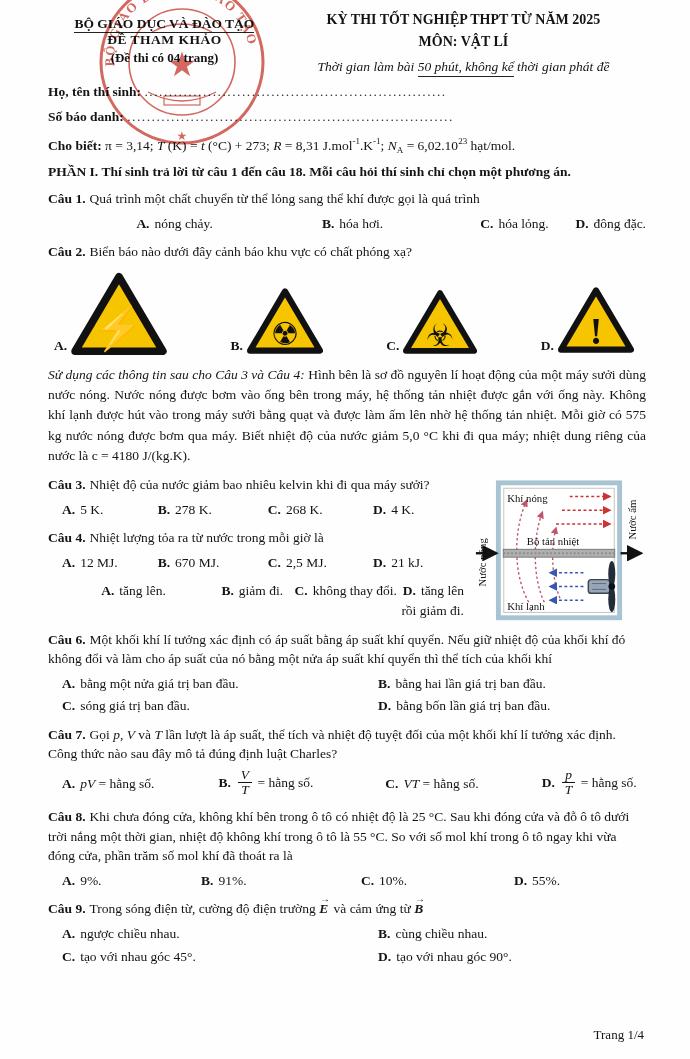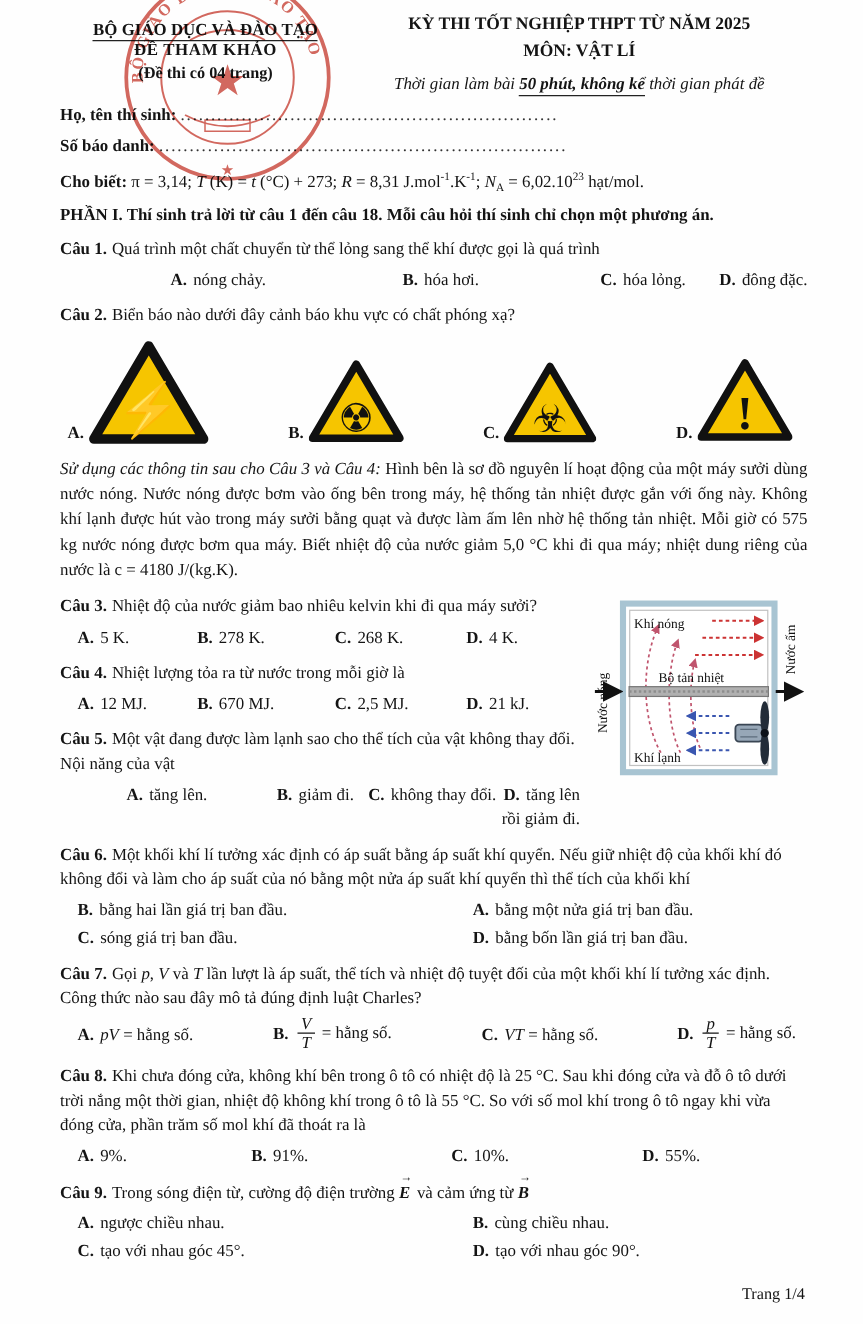--- a/index.html
+++ b/index.html
@@ -15,21 +15,21 @@
   .hdr { display:flex; justify-content:space-between; }
   .hdr-left { width:250px; text-align:center; padding-top:4px; }
   .ministry { font-weight:bold; font-size:13.5px; white-space:nowrap; }
   .ministry span { border-bottom:1.2px solid #222; padding-bottom:1px; }
   .exam-type { font-weight:bold; font-size:13.5px; margin-top:0; letter-spacing:.5px; }
   .pages-note { font-weight:bold; font-size:13px; margin-top:2px; }
   .hdr-right { width:392px; text-align:center; }
   .exam-title { font-weight:bold; font-size:14px; }
   .subject { font-weight:bold; font-size:14px; margin-top:6px; }
   .duration { font-style:italic; font-size:13.5px; margin-top:9px; }
-  .duration .u { border-bottom:1.2px solid #222; padding-bottom:1.5px;font-weight:bold; }
+  .duration .u { border-bottom:1.2px solid #222; padding-bottom:1.5px; }
 
   .field { margin-top:9px; font-size:13.5px; }
   .field b { font-size:13.5px; }
   .dots { letter-spacing:1.5px; color:#333; }
 
   
   .stamp { position:absolute; left:86px; top:-12px; z-index:3;
            pointer-events:none; mix-blend-mode:multiply; opacity:.82; }
 
   
@@ -232,35 +232,34 @@
       <p class="q-text"><b class="q-num">Câu 4.</b><span>Nhiệt lượng tỏa ra từ nước trong mỗi giờ là</span></p>
       <div class="opts e4">
         <span class="opt"><b class="ol">A.</b><span>12 MJ.</span></span>
         <span class="opt"><b class="ol">B.</b><span>670 MJ.</span></span>
         <span class="opt"><b class="ol">C.</b><span>2,5 MJ.</span></span>
         <span class="opt"><b class="ol">D.</b><span>21 kJ.</span></span>
       </div>
     </div>
 
     <div class="q">
-      <p class="q-text"><b class="q-num">Câu 5.</b><span>Một vật đang được làm lạnh sao cho thể tích của vật không thay đổi. Nội năng của vật</span></p>
       <div class="opts w4">
         <span class="opt"><b class="ol">A.</b><span>tăng lên.</span></span>
         <span class="opt"><b class="ol">B.</b><span>giảm đi.</span></span>
         <span class="opt"><b class="ol">C.</b><span>không thay đổi.</span></span>
         <span class="opt"><b class="ol">D.</b><span>tăng lên rồi giảm đi.</span></span>
       </div>
     </div>
   </div>
 
   <div class="q" style="clear:both;">
     <p class="q-text"><b class="q-num">Câu 6.</b><span>Một khối khí lí tưởng xác định có áp suất bằng áp suất khí quyển. Nếu giữ nhiệt độ của khối khí đó không đổi và làm cho áp suất của nó bằng một nửa áp suất khí quyển thì thể tích của khối khí</span></p>
     <div class="opts c2">
+      <span class="opt"><b class="ol">A.</b><span>bằng một nửa giá trị ban đầu.</span></span>
       <span class="opt"><b class="ol">B.</b><span>bằng hai lần giá trị ban đầu.</span></span>
-      <span class="opt"><b class="ol">A.</b><span>bằng một nửa giá trị ban đầu.</span></span>
       <span class="opt"><b class="ol">C.</b><span>sóng giá trị ban đầu.</span></span>
       <span class="opt"><b class="ol">D.</b><span>bằng bốn lần giá trị ban đầu.</span></span>
     </div>
   </div>
 
   <div class="q">
     <p class="q-text"><b class="q-num">Câu 7.</b><span><span>Gọi </span><i class="mv">p</i><span>, </span><i class="mv">V</i><span> và </span><i class="mv">T</i><span> lần lượt là áp suất, thể tích và nhiệt độ tuyệt đối của một khối khí lí tưởng xác định. Công thức nào sau đây mô tả đúng định luật Charles?</span></span></p>
     <div class="opts f4">
       <span class="opt"><b class="ol">A.</b><i class="mv">pV</i><span> = hằng số.</span></span>
       <span class="opt"><b class="ol">B.</b><span class="frac">

